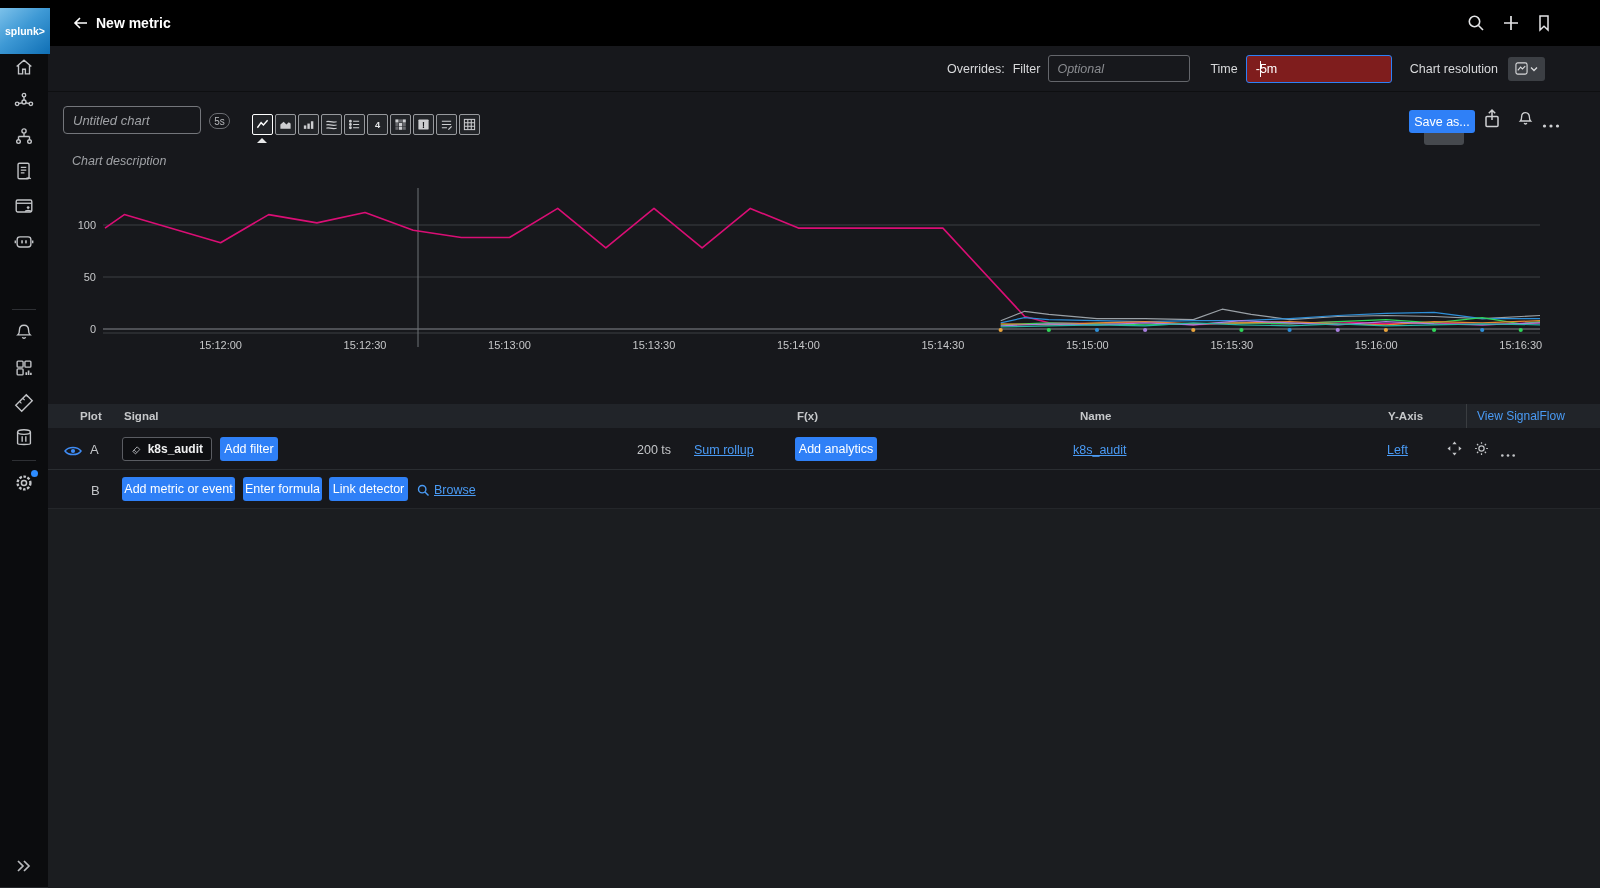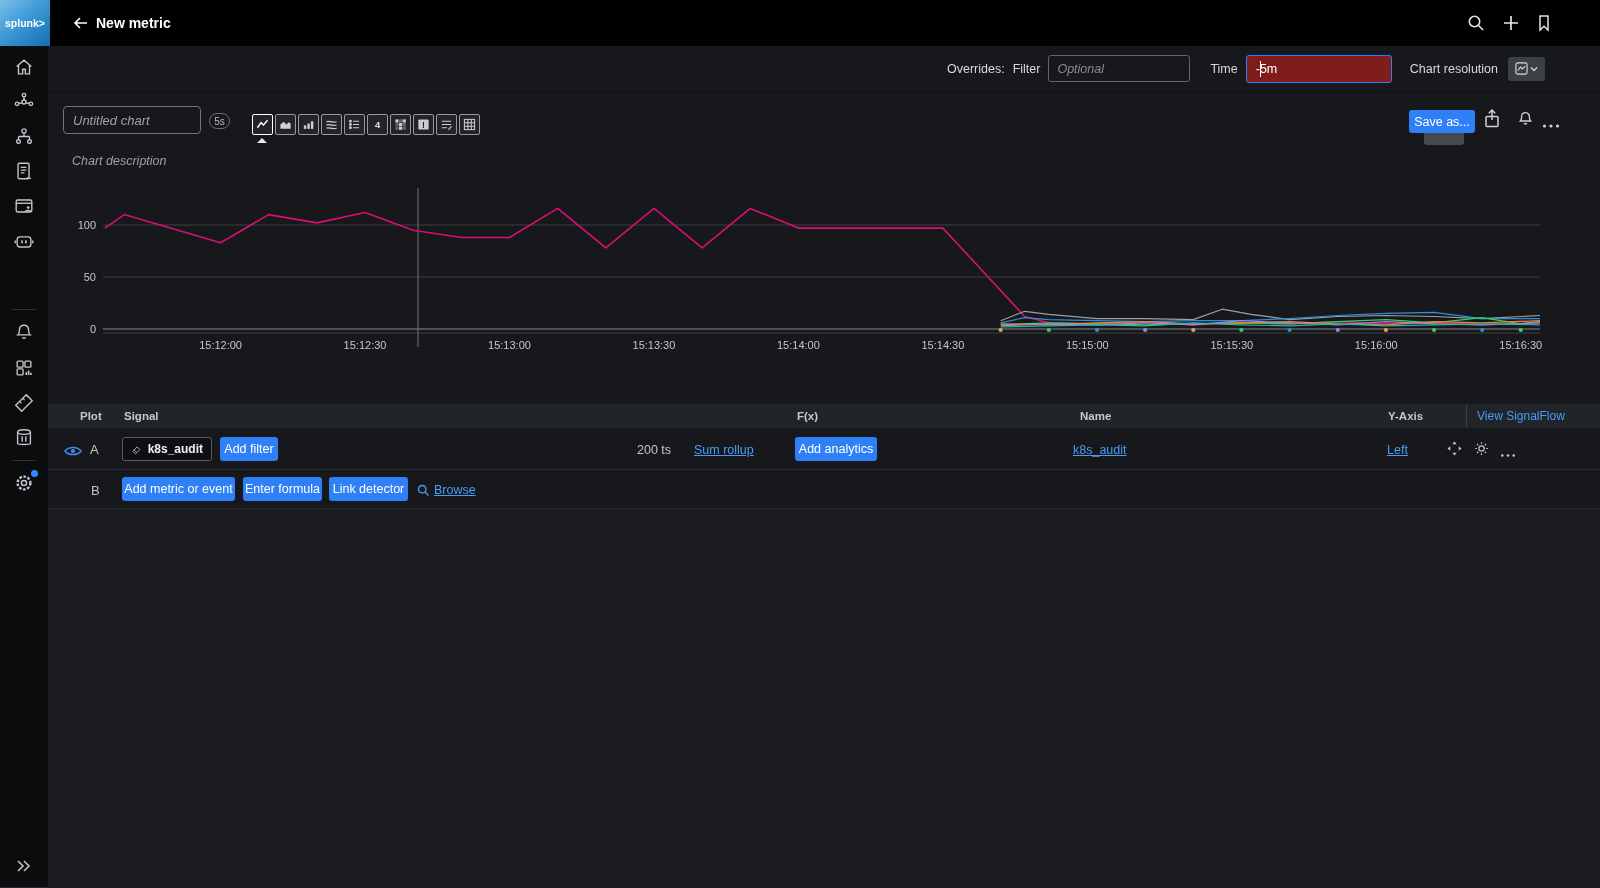--- a/index.html
+++ b/index.html
@@ -1,21 +1,21 @@
 <!DOCTYPE html>
 <html><head>
 <meta charset="utf-8">
 <style>
   * { margin:0; padding:0; box-sizing:border-box; }
   html,body { width:1600px; height:888px; background:#1b1d20; overflow:hidden;
     font-family:"Liberation Sans", sans-serif; color:#e6e7e9; }
 
   
   .topnav { position:fixed; top:0; left:0; width:1600px; height:46px; background:#000; z-index:30; }
-  .logo { position:absolute; left:0; top:0; width:50px; height:46px;
+  .logo { position:absolute; left:0; top:8px; width:50px; height:46px;
     background:linear-gradient(140deg,#7cc1ea 0%,#3e99d5 45%,#0f6fb5 100%);
     display:flex; align-items:center; justify-content:center;
     font-size:10.5px; font-weight:700; color:#fff;text-align:center; }
   .back-btn { position:absolute; left:72px; top:14px; width:18px; height:18px; cursor:pointer; }
   .nav-title { position:absolute; left:96px; top:15px; font-size:14px; font-weight:700; color:#fff; }
   .nav-ic { position:absolute; top:13px; width:20px; height:20px; cursor:pointer; }
 
   
   .sidebar { position:fixed; left:0; top:46px; width:48px; height:842px; background:#0b0c0e; z-index:20; }
   .sb-ic { position:absolute; left:13px; width:22px; height:22px; cursor:pointer; }

